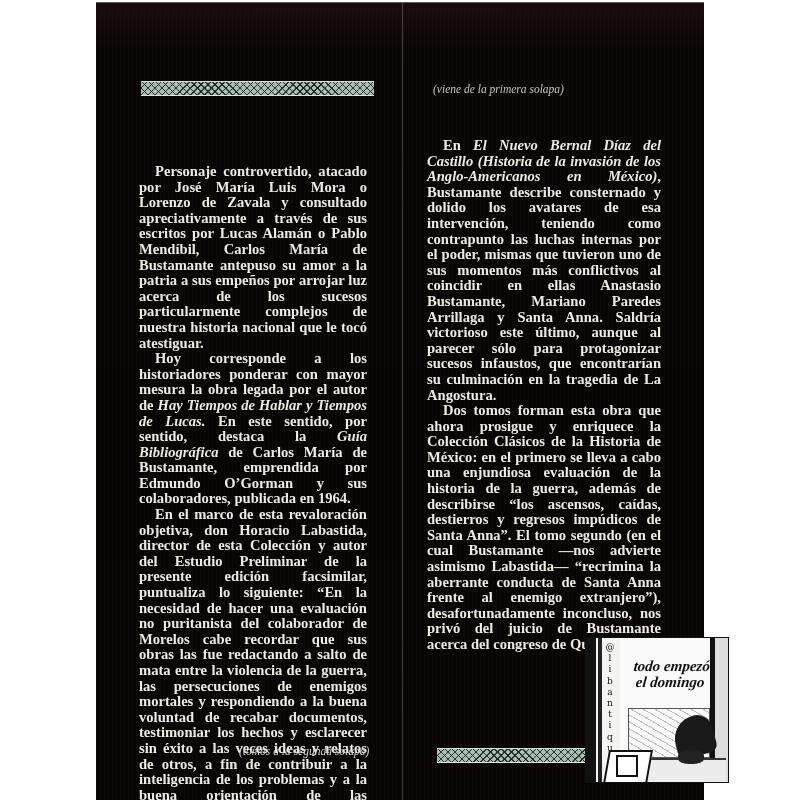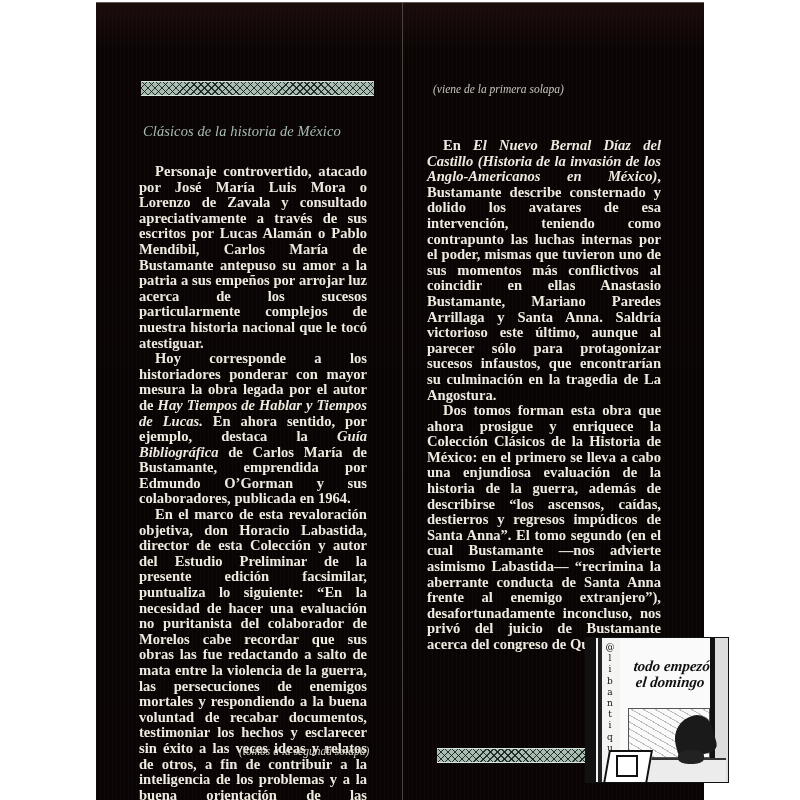--- a/index.html
+++ b/index.html
@@ -92,24 +92,23 @@
   .photo .table-top { position: absolute; left: 60px; top: 120px; width: 80px; height: 24px; background: #ececec; border-top: 2px solid #333; }
 </style>
 </head>
 <body>
 
 <div class="jacket">
   <div class="divider"></div>
 
   <section class="flap flap-left">
     <div class="band band-top"></div>
-    <div class="series-title">Clásicos de la historia de México</div>
     <div class="body-text left-body">
       <p>Personaje controvertido, atacado por José María Luis Mora o Lorenzo de Zavala y consultado apreciativamente a través de sus escritos por Lucas Alamán o Pablo Mendíbil, Carlos María de Bustamante antepuso su amor a la patria a sus empeños por arrojar luz acerca de los sucesos particularmente complejos de nuestra historia nacional que le tocó atestiguar.</p>
-      <p><span>Hoy corresponde a los historiadores ponderar con mayor mesura la obra legada por el autor de </span><em>Hay Tiempos de Hablar y Tiempos de Lucas.</em><span> En ahora sentido, por ejemplo, destaca la </span><em>Guía Bibliográfica</em><span> de Carlos María de Bustamante, emprendida por Edmundo O’Gorman y sus colaboradores, publicada en 1964.</span></p>
+      <p><span>Hoy corresponde a los historiadores ponderar con mayor mesura la obra legada por el autor de </span><em>Hay Tiempos de Hablar y Tiempos de Lucas.</em><span> En este sentido, por sentido, destaca la </span><em>Guía Bibliográfica</em><span> de Carlos María de Bustamante, emprendida por Edmundo O’Gorman y sus colaboradores, publicada en 1964.</span></p>
       <p>En el marco de esta revaloración objetiva, don Horacio Labastida, director de esta Colección y autor del Estudio Preliminar de la presente edición facsimilar, puntualiza lo siguiente: “En la necesidad de hacer una evaluación no puritanista del colaborador de Morelos cabe recordar que sus obras las fue redactando a salto de mata entre la violencia de la guerra, las persecuciones de enemigos mortales y respondiendo a la buena voluntad de recabar documentos, testimoniar los hechos y esclarecer sin éxito a las veces ideas y relatos de otros, a fin de contribuir a la inteligencia de los problemas y a la buena orientación de las conductas.”</p>
     </div>
     <div class="note note-left">(tomos a la segunda solapa)</div>
   </section>
 
   <section class="flap flap-right">
     <div class="note note-right">(viene de la primera solapa)</div>
     <div class="body-text right-body">
       <p><span>En </span><em>El Nuevo Bernal Díaz del Castillo (Historia de la invasión de los Anglo-Americanos en México)</em><span>, Bustamante describe consternado y dolido los avatares de esa intervención, teniendo como contrapunto las luchas internas por el poder, mismas que tuvieron uno de sus momentos más conflictivos al coincidir en ellas Anastasio Bustamante, Mariano Paredes Arrillaga y Santa Anna. Saldría victorioso este último, aunque al parecer sólo para protagonizar sucesos infaustos, que encontrarían su culminación en la tragedia de La Angostura.</span></p>
       <p>Dos tomos forman esta obra que ahora prosigue y enriquece la Colección Clásicos de la Historia de México: en el primero se lleva a cabo una enjundiosa evaluación de la historia de la guerra, además de describirse “los ascensos, caídas, destierros y regresos impúdicos de Santa Anna”. El tomo segundo (en el cual Bustamante —nos advierte asimismo Labastida— “recrimina la aberrante conducta de Santa Anna frente al enemigo extranjero”), desafortunadamente inconcluso, nos privó del juicio de Bustamante acerca del congreso de Querétaro.</p>

